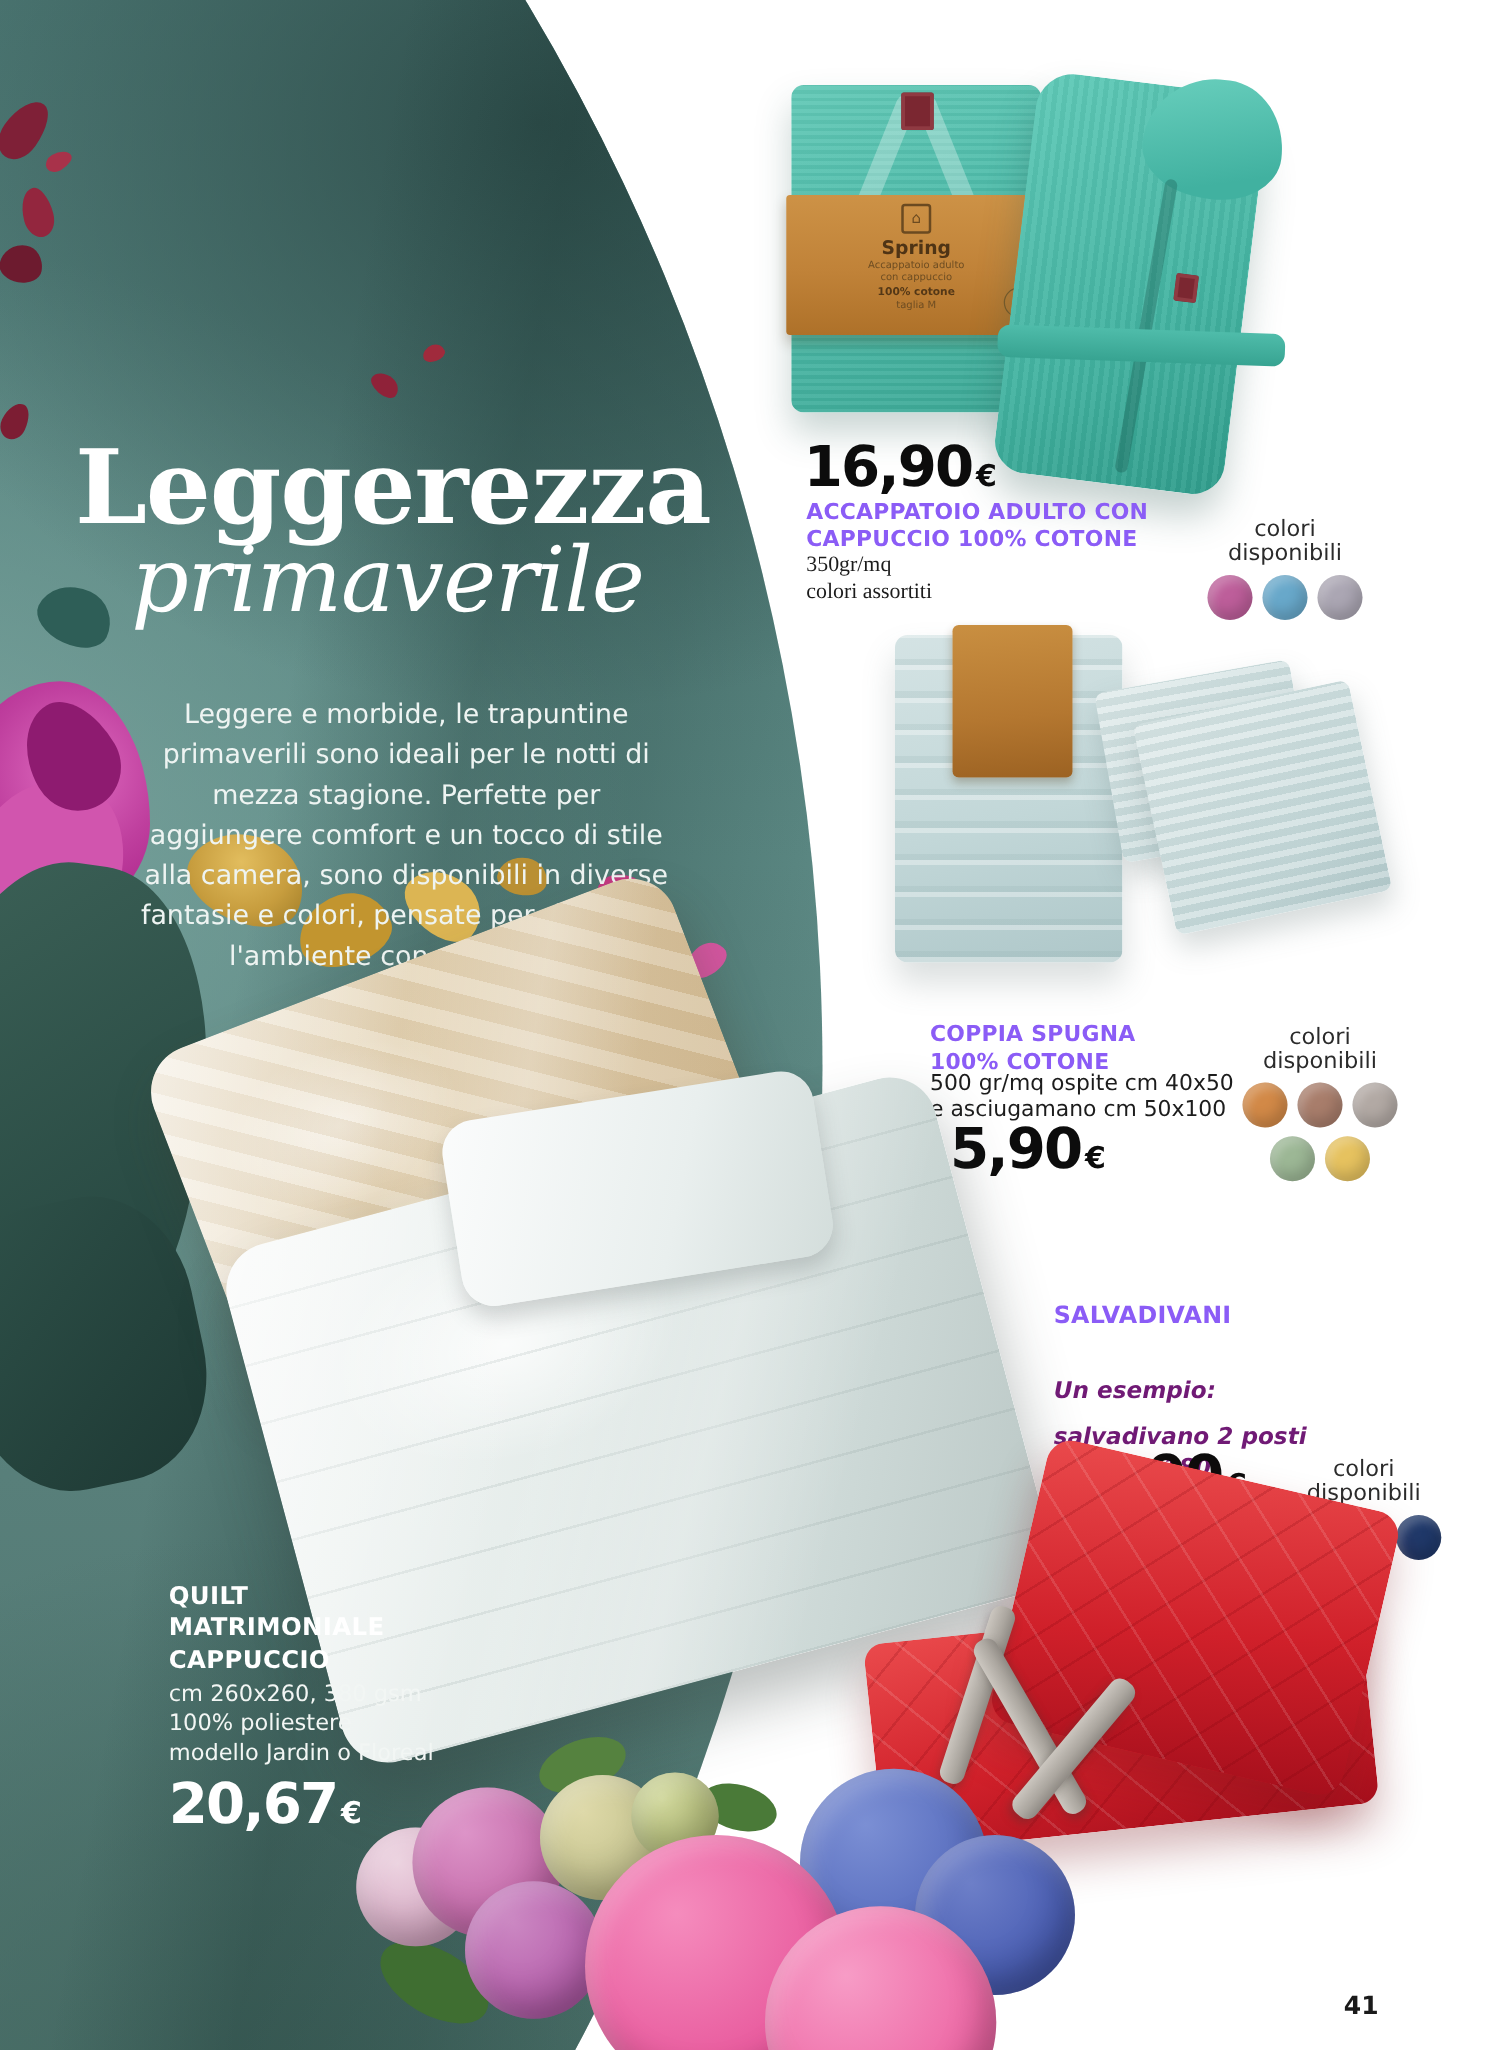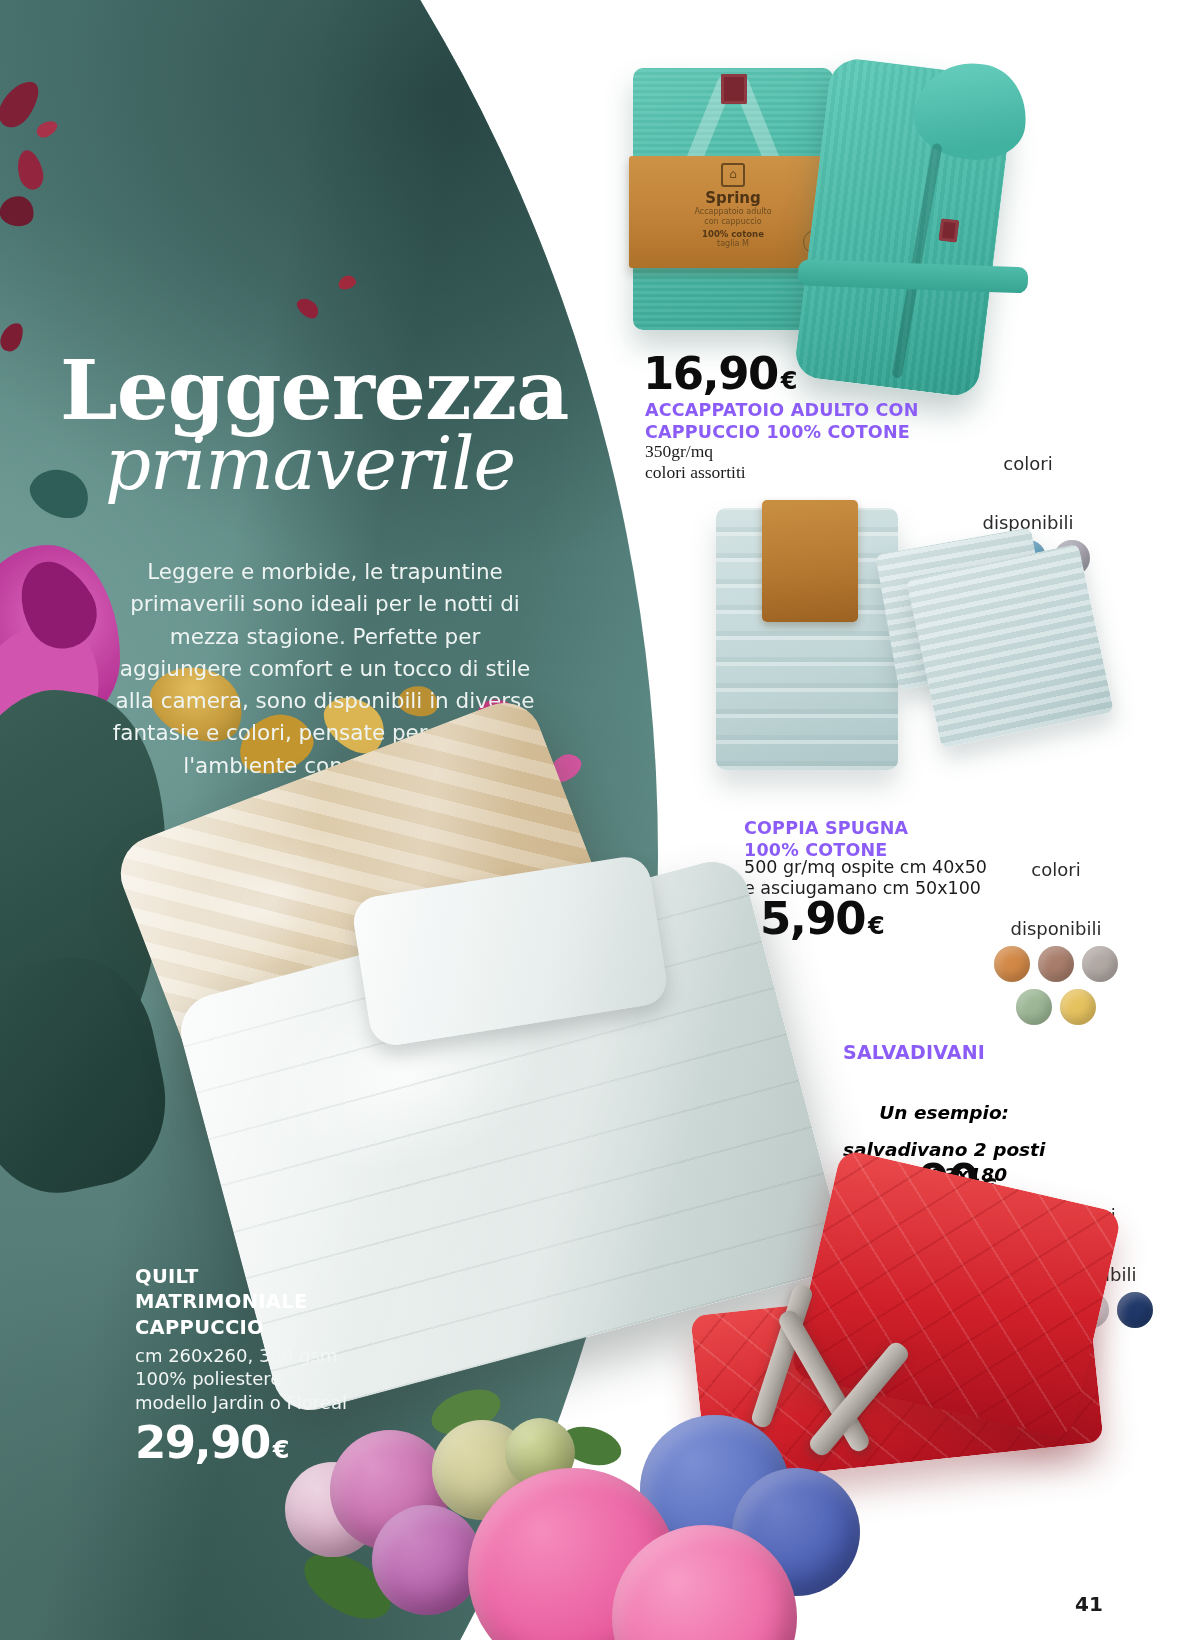--- a/index.html
+++ b/index.html
@@ -23,23 +23,23 @@
   .hero-sub{font-family:"DejaVu Serif",serif;font-style:italic;color:#fff;
     font-size:72px;line-height:1;text-align:center;letter-spacing:-1px;}
   .hero-par{color:#eef4f2;font-size:21.5px;line-height:1.5;text-align:center;}
 
   
   .price{font-weight:800;font-size:45px;letter-spacing:-1.5px;color:#0c0c0c;line-height:1;}
   .price .eur{font-size:24px;font-weight:700;letter-spacing:0;margin-left:3px;}
   .light{color:#fff;}
   .pname{font-weight:800;font-size:17.5px;line-height:1.28;color:#8b5cf6;letter-spacing:.2px;}
   .pdetail{font-size:17.5px;line-height:1.22;color:#1c1c1c;}
-  .pexample{font-weight:800;font-style:italic;font-size:18.5px;line-height:1.14;color:#000000;text-align:center;}
+  .pexample{font-weight:800;font-style:italic;font-size:18.5px;line-height:1.14;color:#701a75;}
   .colors{text-align:center;color:#2b2b2b;}
-  .colors .lbl{font-size:18px;line-height:1.08;margin-top:40px;}
+  .colors .lbl{font-size:18px;line-height:1.08;}
   .swrow{display:flex;justify-content:center;gap:8px;margin-top:7px;}
   .swatch{width:36px;height:36px;border-radius:50%;display:inline-block;
           box-shadow:inset -4px -6px 10px rgba(0,0,0,.18), inset 4px 5px 8px rgba(255,255,255,.25);}
   .qname{font-weight:800;font-size:19.5px;line-height:1.3;color:#fff;letter-spacing:.3px;}
   .qdetail{font-size:18px;line-height:1.3;color:#f2f6f4;}
   .pageno{font-weight:800;font-size:20px;color:#1a1a1a;}
 
   
   .rp-body{position:absolute;inset:0;border-radius:10px;
     background:
@@ -277,21 +277,21 @@
     <div>QUILT</div>
     <div>MATRIMONIALE</div>
     <div>CAPPUCCIO</div>
   </div>
   <div class="qdetail abs" style="left:135px;top:1344px;">
     <div>cm 260x260, 380 gsm</div>
     <div>100% poliestere</div>
     <div>modello Jardin o Floreal</div>
   </div>
   <div class="price light abs" style="left:135px;top:1420px;color:#fff;">
-    <span>29,90</span><span class="eur">€</span>
+    <span>20,67</span><span class="eur">€</span>
   </div>
 
   <div class="leaf" style="left:300px;top:1560px;width:95px;height:52px;background:#3f6e31;transform:rotate(30deg);"></div>
   <div class="leaf" style="left:430px;top:1392px;width:72px;height:40px;background:#55823f;transform:rotate(-20deg);"></div>
   <div class="leaf" style="left:560px;top:1428px;width:62px;height:36px;background:#4a7a38;transform:rotate(15deg);"></div>
   <div class="leaf" style="left:700px;top:1588px;width:82px;height:46px;background:#35642c;transform:rotate(-25deg);"></div>
   <div class="bloom" style="left:285px;top:1462px;width:95px;height:95px;background:radial-gradient(circle at 35% 30%,#ecd3e0 0%,#d9aec7 60%,#b986a5 100%);"></div>
   <div class="bloom" style="left:330px;top:1430px;width:120px;height:120px;background:radial-gradient(circle at 35% 30%,#dd94c8 0%,#c56cab 60%,#a04e8d 100%);"></div>
   <div class="bloom" style="left:432px;top:1420px;width:100px;height:100px;background:radial-gradient(circle at 35% 30%,#ded9a8 0%,#c6c490 60%,#a3a168 100%);"></div>
   <div class="bloom" style="left:505px;top:1418px;width:70px;height:70px;background:radial-gradient(circle at 35% 30%,#cfd69a 0%,#b9c27e 60%,#949c5c 100%);"></div>

